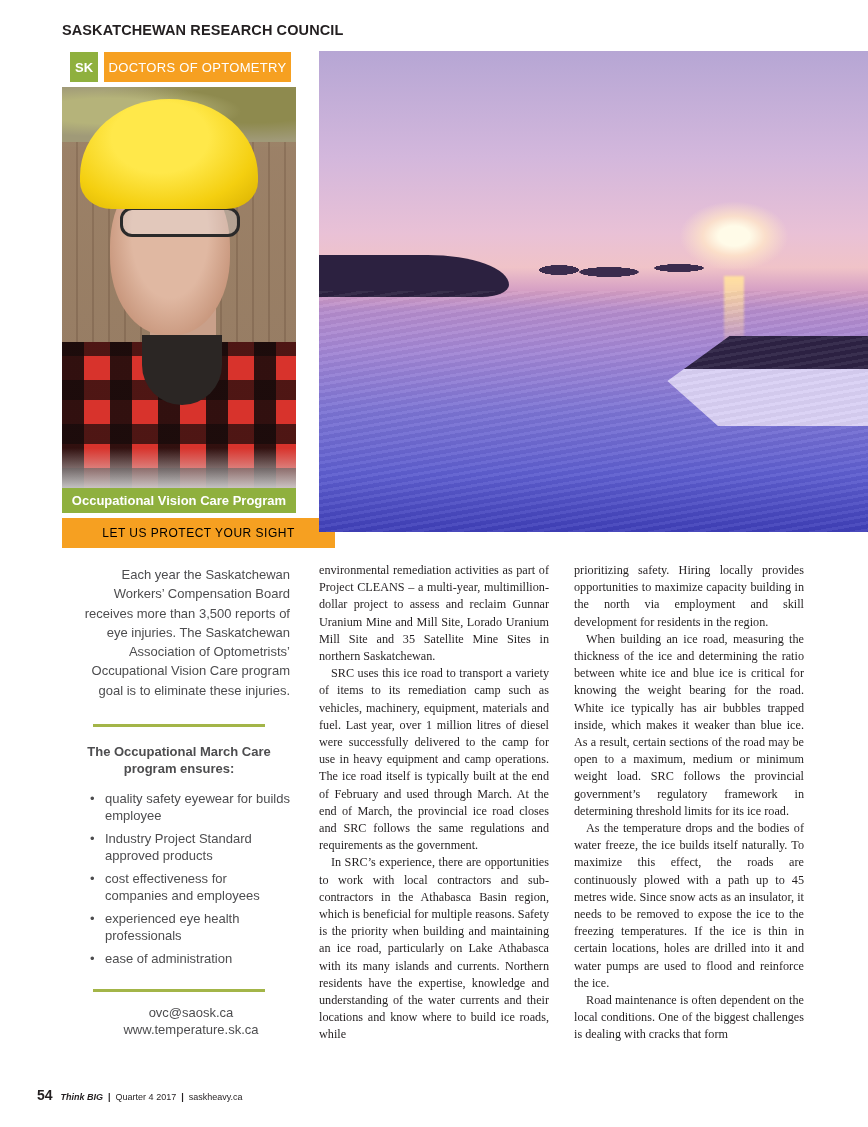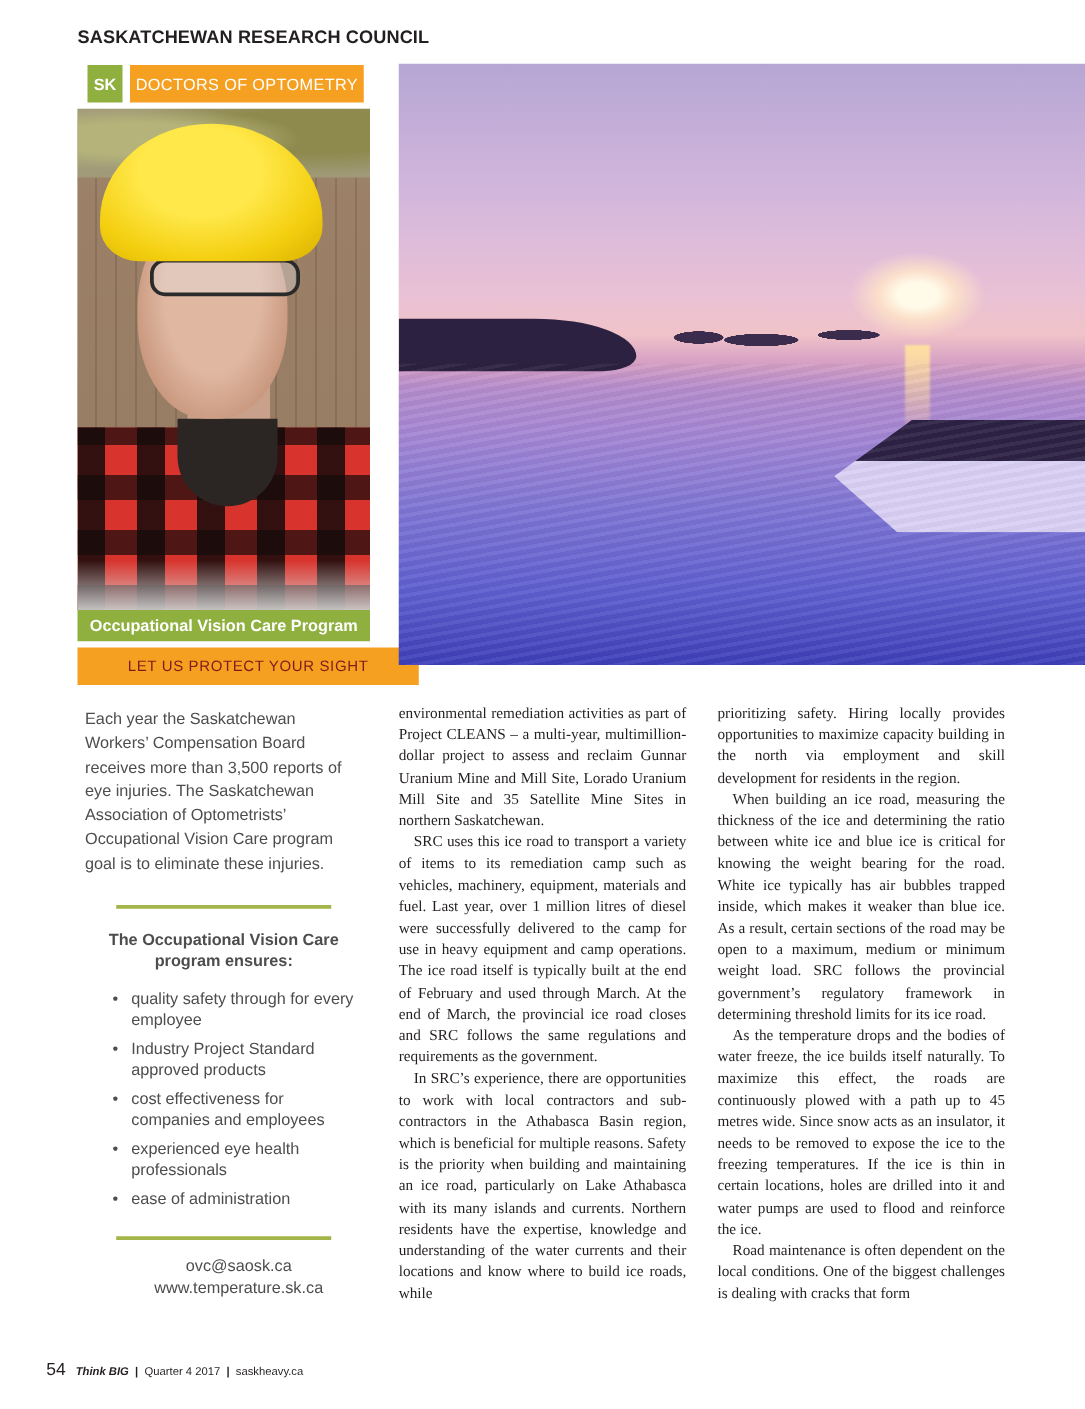--- a/index.html
+++ b/index.html
@@ -75,27 +75,27 @@
     background: linear-gradient(180deg, rgba(255,255,255,0) 0%, rgba(225,225,225,0.85) 100%);
   }
 
   .program-bar {
     position: absolute; left: 62px; top: 488px; width: 234px; height: 25px;
     background: #8fb03e; color: #fff; font-weight: bold; font-size: 13px;
     display: flex; align-items: center; justify-content: center;
   }
   .protect-bar {
     position: absolute; left: 62px; top: 518px; width: 273px; height: 30px;
-    background: #f6a021; color: #7f1d1d; font-size: 12px; letter-spacing: 0.5px;
+    background: #f6a021; color: #000000; font-size: 12px; letter-spacing: 0.5px;
     display: flex; align-items: center; justify-content: center;
   }
 
   .intro {
     position: absolute; left: 68px; top: 565px; width: 222px;
-    text-align: left; font-size: 13px; line-height: 19.3px; color: #4d4d4f;
+    text-align: right; font-size: 13px; line-height: 19.3px; color: #4d4d4f;
   }
 
   .rule {
     position: absolute; left: 93px; width: 172px; height: 3px; background: #a3b548;
   }
 
   .ensure-title {
     position: absolute; left: 68px; top: 743px; width: 222px;
     text-align: center; font-weight: bold; font-size: 13px; line-height: 17px; color: #4d4d4f;
   }
@@ -154,21 +154,21 @@
   }
   .col p { text-indent: 0; }
   .col p.indent { text-indent: 12px; }
   .col1 { left: 319px; }
   .col2 { left: 574px; }
 
   .footer {
     position: absolute; left: 37px; top: 1087px; display: flex; align-items: baseline;
     font-size: 9px; color: #231f20;
   }
-  .footer .page-num { font-weight: normal; font-size: 14px; margin-right: 8px; }
+  .footer .page-num { font-weight: bold; font-size: 14px; margin-right: 8px; }
   .footer .mag { font-weight: bold; font-style: italic; }
   .footer .sep { margin: 0 5px; font-weight: bold; }
 </style>
 </head>
 <body>
 
 <div class="section-title">SASKATCHEWAN RESEARCH COUNCIL</div>
 
 <div class="tag-sk">SK</div>
 <div class="tag-doc">DOCTORS OF OPTOMETRY</div>
@@ -185,24 +185,24 @@
   <div class="fade"></div>
 </div>
 
 <div class="program-bar">Occupational Vision Care Program</div>
 <div class="protect-bar">LET US PROTECT YOUR SIGHT</div>
 
 <p class="intro">Each year the Saskatchewan Workers’ Compensation Board receives more than 3,500 reports of eye injuries. The Saskatchewan Association of Optometrists’ Occupational Vision Care program goal is to eliminate these injuries.</p>
 
 <div class="rule" style="top:724px;"></div>
 
-<h3 class="ensure-title">The Occupational Vision Care program ensures:</h3>
+<h3 class="ensure-title">The Occupational March Care program ensures:</h3>
 
 <ul class="ensure-list">
-  <li><span class="bullet">•</span><span>quality safety through for every employee</span></li>
+  <li><span class="bullet">•</span><span>quality safety eyewear for builds employee</span></li>
   <li><span class="bullet">•</span><span>Industry Project Standard approved products</span></li>
   <li><span class="bullet">•</span><span>cost effectiveness for companies and employees</span></li>
   <li><span class="bullet">•</span><span>experienced eye health professionals</span></li>
   <li><span class="bullet">•</span><span>ease of administration</span></li>
 </ul>
 
 <div class="rule" style="top:989px;"></div>
 
 <div class="contact">
   <div>ovc@saosk.ca</div>

